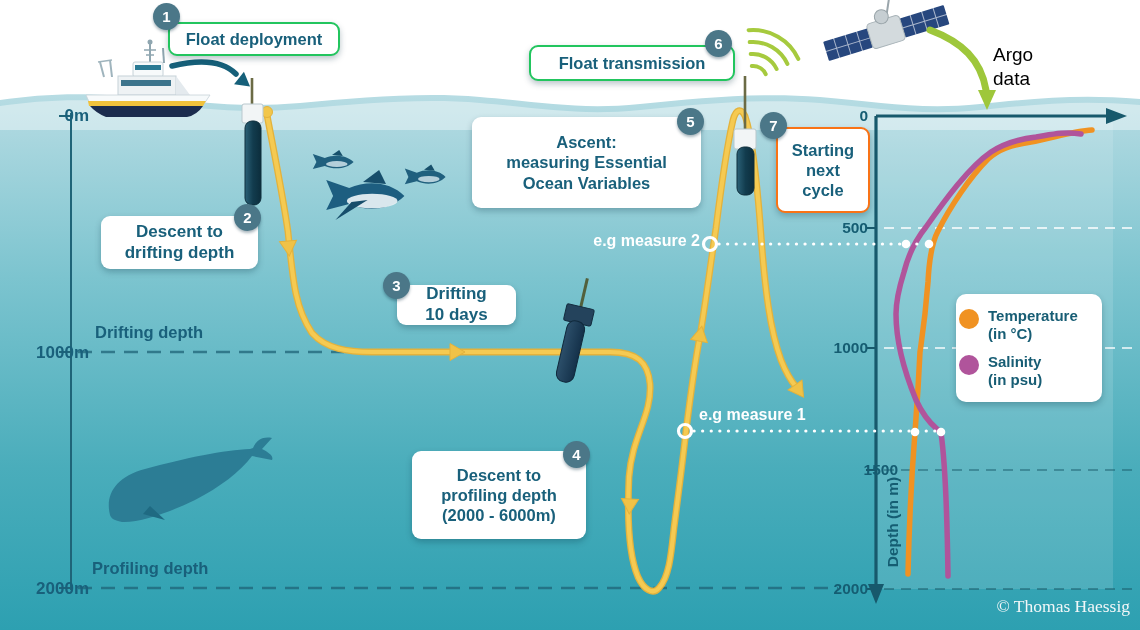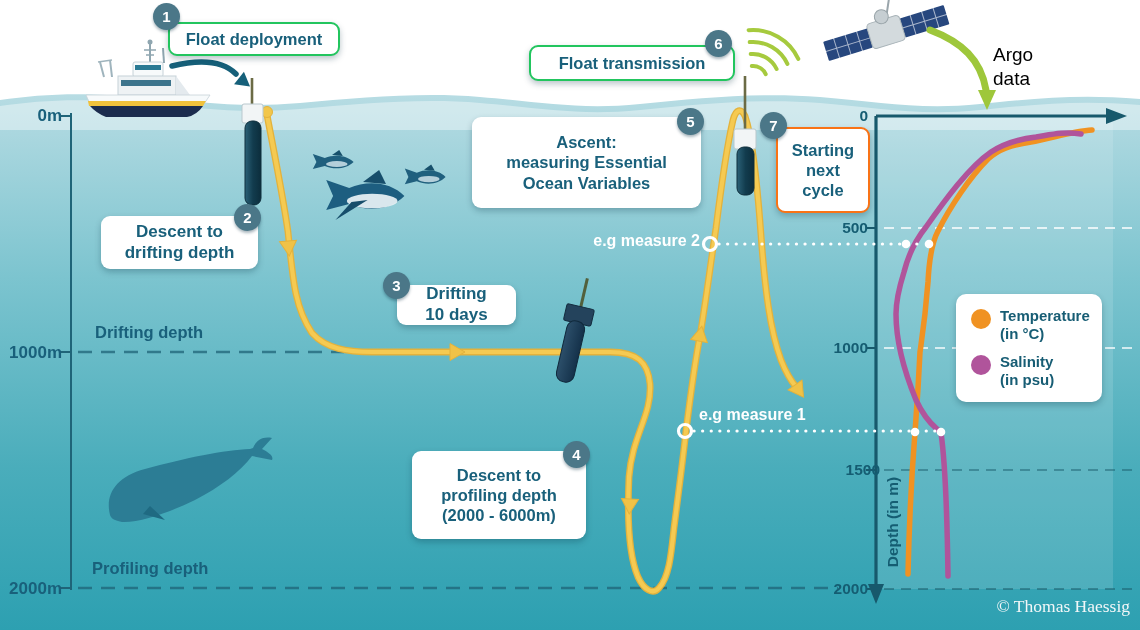--- a/index.html
+++ b/index.html
@@ -10,32 +10,32 @@
     font-weight:bold;display:flex;align-items:center;justify-content:center;
     text-align:center;box-shadow:0 3px 6px rgba(8,45,65,.28);
     font-size:16.5px;line-height:1.22;white-space:pre-line;z-index:4;}
   .step-box.bordered{border:2px solid #22c55e;}
   .step-box.soft-border{border:2px solid #f97316;}
   .badge{position:absolute;width:27px;height:27px;border-radius:50%;
     background:#4b7788;color:#fff;font-weight:bold;font-size:15px;
     display:flex;align-items:center;justify-content:center;
     box-shadow:0 2px 3px rgba(8,45,65,.35);z-index:6;}
   .depth-tick{position:absolute;width:60px;text-align:right;color:#19607b;
-    font-weight:bold;font-size:17px;z-index:3;}
+    font-weight:bold;font-size:17px;z-index:3;margin-left:27px;}
   .depth-line-label{position:absolute;color:#19607b;font-weight:600;
     font-size:16.5px;z-index:3;}
   .measure-label{position:absolute;color:#fff;font-weight:bold;font-size:16px;z-index:5;}
   .chart-tick{position:absolute;width:56px;text-align:right;color:#155d72;
     font-weight:600;font-size:15.5px;z-index:3;}
   .axis-label-rot{position:absolute;width:130px;text-align:center;color:#155d72;
     font-weight:bold;font-size:15.5px;transform:rotate(-90deg);z-index:3;}
   .argo-label{position:absolute;color:#000000;font-weight:normal;font-size:19px;
     line-height:1.25;white-space:pre-line;z-index:4;margin-top:13px;}
   .legend{position:absolute;left:956px;top:294px;width:146px;background:#fff;
-    border-radius:10px;box-shadow:0 3px 6px rgba(8,45,65,.28);padding:13px 10px 13px 15px;
+    border-radius:10px;box-shadow:0 3px 6px rgba(8,45,65,.28);padding:13px 10px 13px 3px;
     display:flex;flex-direction:column;gap:10px;z-index:5;box-sizing:border-box;}
   .legend-row{display:flex;gap:9px;align-items:flex-start;}
   .legend-dot{width:20px;height:20px;border-radius:50%;flex:0 0 20px;margin-top:2px;}
   .dot-temp{background:#f09222;}
   .dot-sal{background:#b0549b;}
   .legend-text{color:#175d74;font-weight:bold;font-size:15px;line-height:1.2;
     white-space:pre-line;}
   .credit{position:absolute;right:10px;top:596px;color:#f2f7f8;
     font-family:"Liberation Serif",serif;font-size:17.5px;z-index:4;}
 </style>
@@ -301,21 +301,21 @@
 
 <div class="measure-label" style="left:555px;top:232px;width:145px;text-align:right;">e.g measure 2</div>
 <div class="measure-label" style="left:691px;top:406px;padding-left:8px;">e.g measure 1</div>
 
 <div class="argo-label" style="left:993px;top:30px;">Argo
 data</div>
 
 <div class="chart-tick" style="left:812px;top:107px;">0</div>
 <div class="chart-tick" style="left:812px;top:219px;">500</div>
 <div class="chart-tick" style="left:812px;top:339px;">1000</div>
-<div class="chart-tick" style="left:824px;top:461px;">1500</div>
+<div class="chart-tick" style="left:842px;top:461px;">1500</div>
 <div class="chart-tick" style="left:812px;top:580px;">2000</div>
 
 <div class="axis-label-rot" style="left:828px;top:513px;">Depth (in m)</div>
 
 <div class="legend">
   <div class="legend-row">
     <span class="legend-dot dot-temp"></span>
     <span class="legend-text">Temperature
 (in °C)</span>
   </div>

